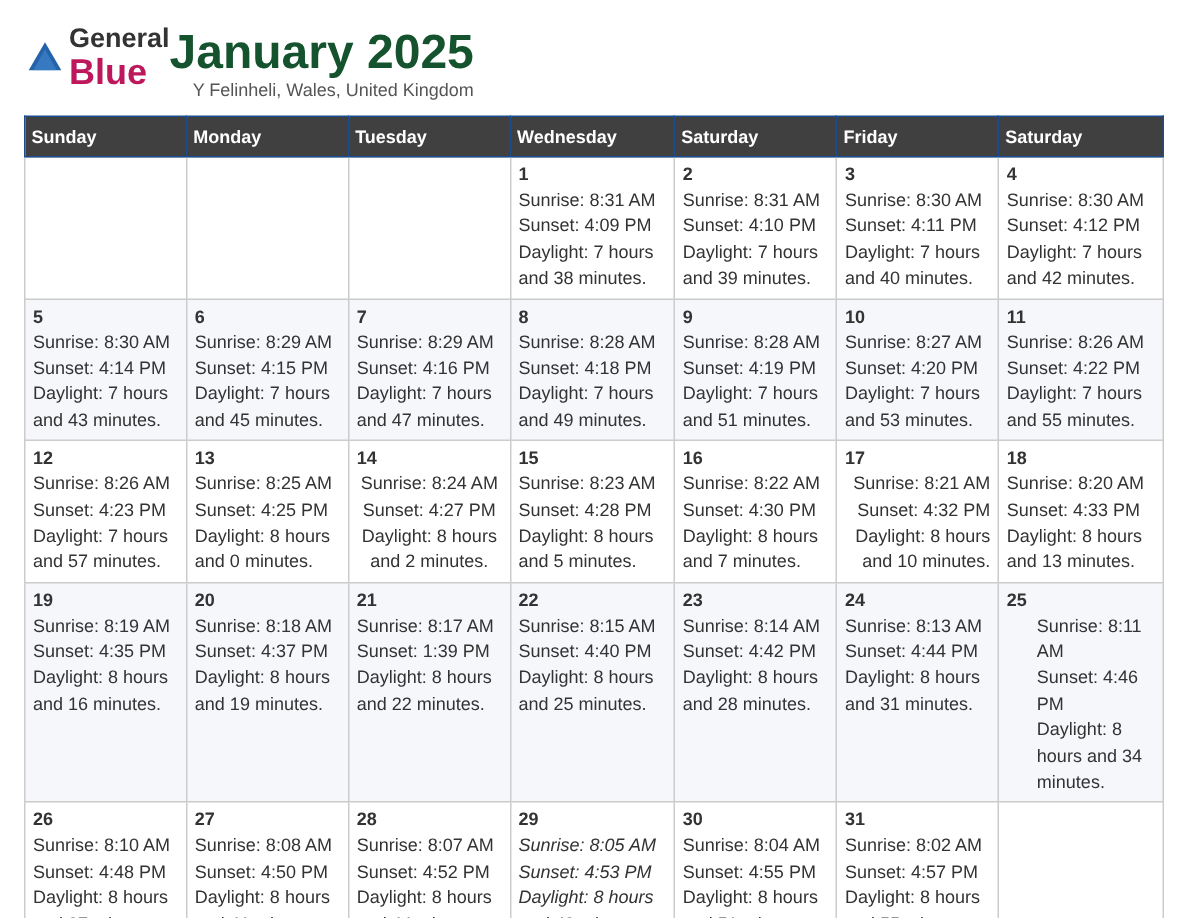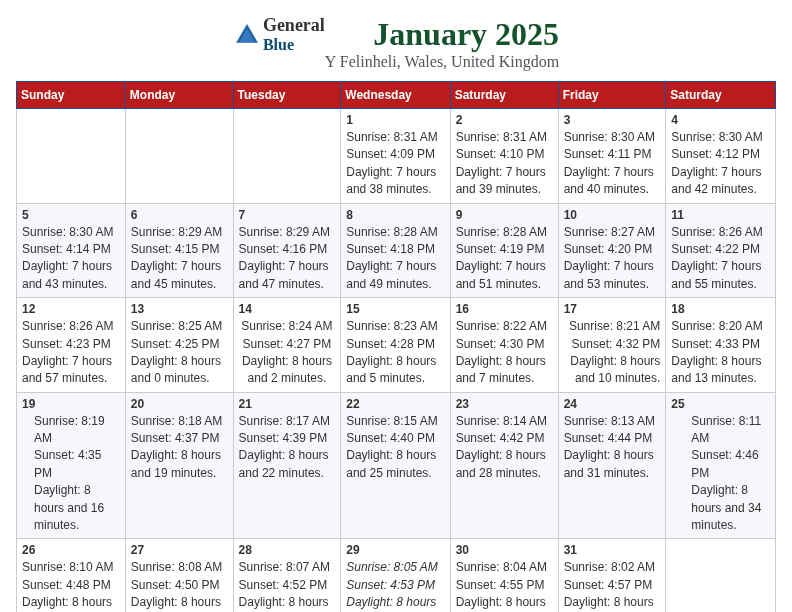--- a/index.html
+++ b/index.html
@@ -5,67 +5,66 @@
     * { box-sizing: border-box; margin: 0; padding: 0; }
     body {
       font-family: Arial, sans-serif;
       background: #fff;
       width: 792px;
       min-height: 612px;
       padding: 16px;
     }
     .header {
       display: flex;
-      justify-content: center;
+      justify-content: flex-start;
       align-items: flex-start;
       margin-bottom: 10px;
-      font-family: Liberation Serif, serif;
     }
     .logo {
       display: flex;
       align-items: center;
     }
     .logo-text {
       display: flex;
       flex-direction: column;
       line-height: 1.1;
     }
     .logo-general {
       font-size: 18px;
       font-weight: bold;
       color: #333;
     }
     .logo-blue {
-      font-size: 16px;
-      font-weight: bold;
-      color: #0c4a6e;
+      font-size: 24px;
+      font-weight: bold;
+      color: #be185d;
     }
     .logo-icon {
       width: 28px;
       height: 28px;
       margin-right: 2px;
     }
     .title-block {
       text-align: right;
     }
     .month-title {
       font-size: 32px;
       font-weight: bold;
       color: #14532d;
     }
     .subtitle {
-      font-size: 16px;
+      font-size: 12px;
       color: #555;
     }
     table {
       width: 100%;
       border-collapse: collapse;
     }
     thead tr th {
-      background-color: #b91c1c;
+      background-color: #404040;
       color: #fff;
       font-size: 12px;
       font-weight: bold;
       padding: 6px 4px;
       text-align: left;
       border: 1px solid #1a4d8f;
     }
     tbody tr td {
       border: 1px solid #ccc;
       vertical-align: top;
@@ -240,34 +239,34 @@
         <td>
           <span class="day-number">18</span>
           <div class="day-info" style="white-space: pre-line;">Sunrise: 8:20 AM
 Sunset: 4:33 PM
 Daylight: 8 hours and 13 minutes.</div>
         </td>
       </tr>
       <tr>
         <td>
           <span class="day-number">19</span>
-          <div class="day-info" style="white-space: pre-line; margin-left: 12px;">Sunrise: 8:19 AM
+          <div class="day-info" style="white-space: pre-line;">Sunrise: 8:19 AM
 Sunset: 4:35 PM
 Daylight: 8 hours and 16 minutes.</div>
         </td>
         <td>
           <span class="day-number">20</span>
           <div class="day-info" style="white-space: pre-line;">Sunrise: 8:18 AM
 Sunset: 4:37 PM
 Daylight: 8 hours and 19 minutes.</div>
         </td>
         <td>
           <span class="day-number">21</span>
           <div class="day-info" style="white-space: pre-line;">Sunrise: 8:17 AM
-Sunset: 4:39 PM
+Sunset: 1:39 PM
 Daylight: 8 hours and 22 minutes.</div>
         </td>
         <td>
           <span class="day-number">22</span>
           <div class="day-info" style="white-space: pre-line;">Sunrise: 8:15 AM
 Sunset: 4:40 PM
 Daylight: 8 hours and 25 minutes.</div>
         </td>
         <td>
           <span class="day-number">23</span>

